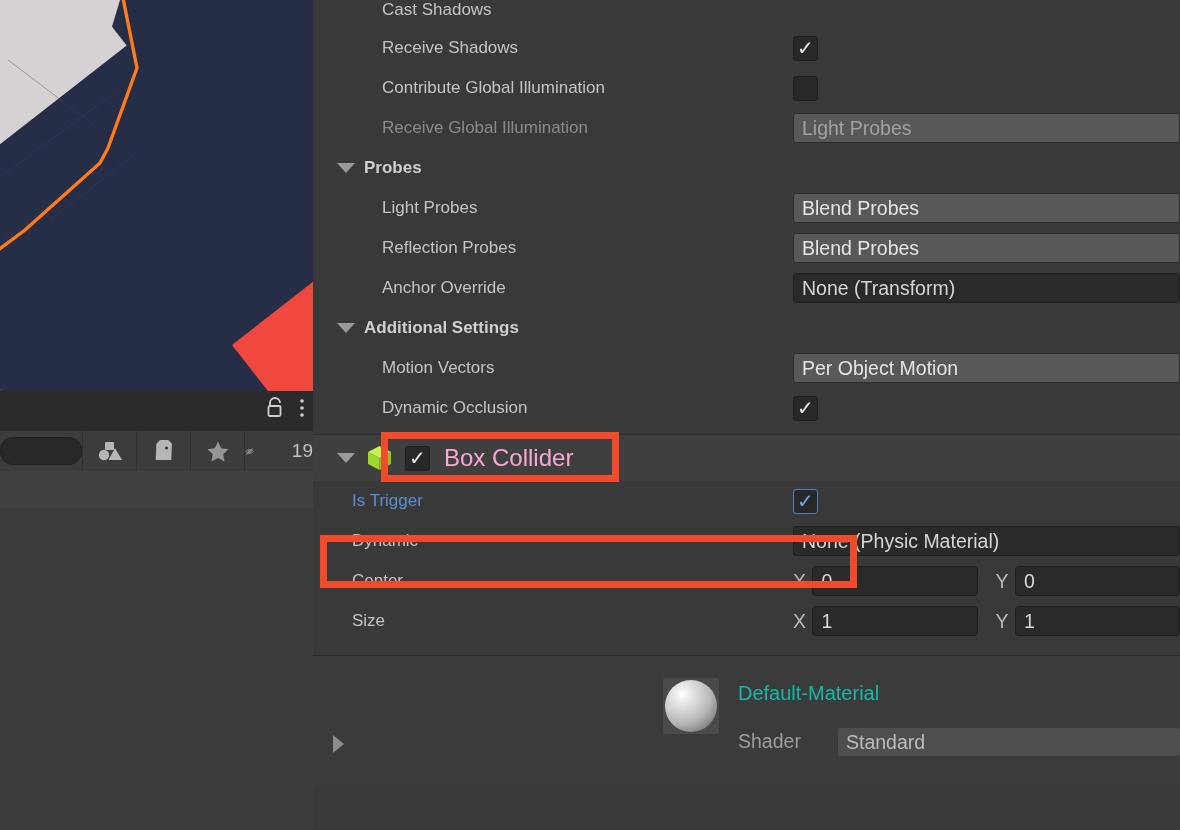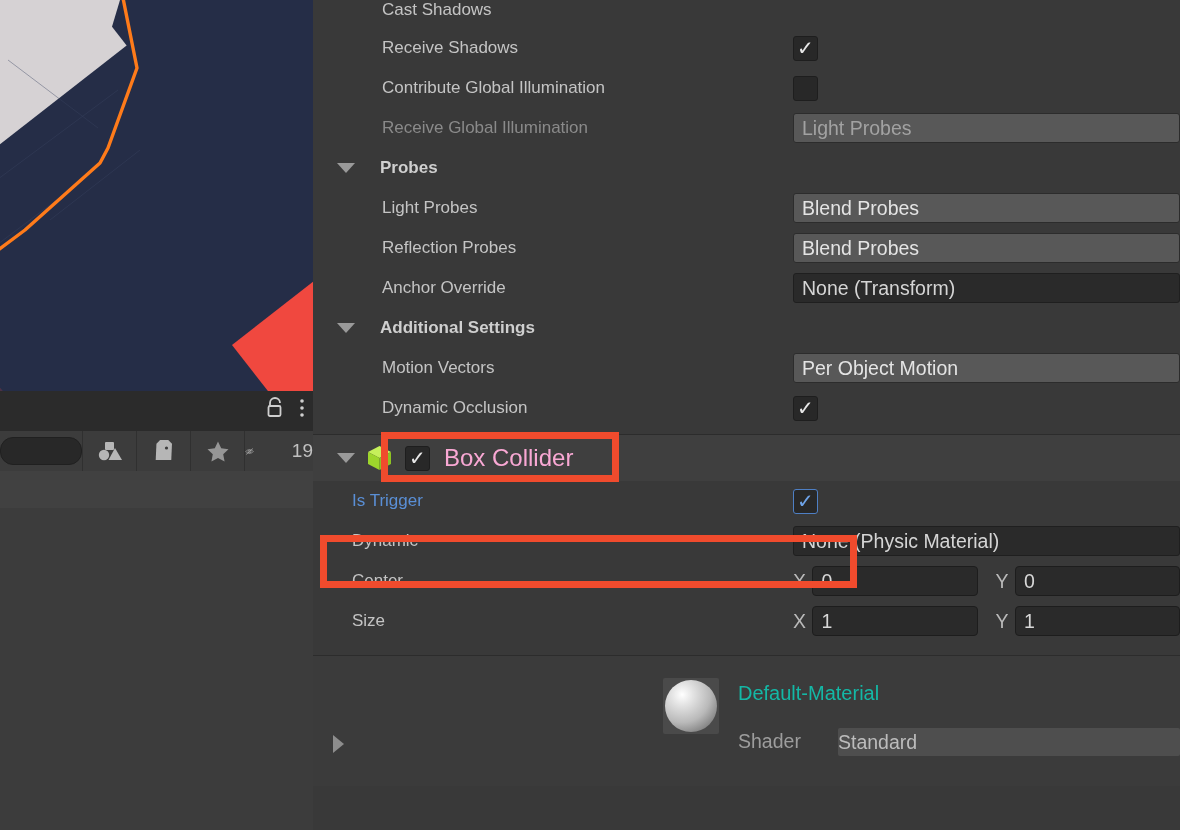--- a/index.html
+++ b/index.html
@@ -39,21 +39,21 @@
   .tbtn{width:53px;border-left:1px solid #303030;display:flex;align-items:center;justify-content:center;gap:3px;color:#b0b0b0;}
   .hier-body{position:absolute;left:0;top:471px;width:313px;height:359px;background:#3c3c3c;}
   .hier-strip{position:absolute;left:0;top:0;width:313px;height:37px;background:#414141;}
 
   
   .inspector{position:absolute;left:313px;top:0;width:867px;height:830px;background:#393939;overflow:hidden;}
   .row{position:relative;height:40px;display:flex;align-items:center;}
   .lbl{color:#c4c4c4;font-size:17px;white-space:nowrap;}
   .lbl.dim{color:#8a8a8a;}
   .lbl.blue{color:#5a8fd6;}
-  .lbl.bold{font-weight:bold;color:#cfcfcf;margin-left:16px;}
+  .lbl.bold{font-weight:bold;color:#cfcfcf;}
   .ind1{padding-left:69px;}
   .foldrow{padding-left:24px;}
   .fieldcol{position:absolute;left:480px;top:0;bottom:0;right:0;display:flex;align-items:center;}
 
   .popup{height:30px;background:#585858;border:1px solid #2c2c2c;border-radius:3px;
          color:#e4e4e4;font-size:19.5px;display:flex;align-items:center;padding:0 8px;width:100%;
          box-sizing:border-box;}
   .popup.dimtext{color:#a2a2a2;}
   .objfield{height:30px;background:#2a2a2a;border:1px solid #1f1f1f;border-radius:3px;
             color:#d5d5d5;font-size:19.5px;display:flex;align-items:center;padding:0 8px;width:100%;
@@ -73,21 +73,21 @@
   .comp-header{position:relative;height:46px;background:#3f3f3f;display:flex;align-items:center;padding-left:24px;}
   .comp-title{color:#f9a8d4;font-size:24px;font-weight:normal;}
 
   .vecrow{display:flex;align-items:center;width:100%;gap:0;}
   .axis{color:#b9b9b9;font-size:19.5px;width:22px;text-align:left;}
   .numfield{height:30px;background:#2a2a2a;border:1px solid #1d1d1d;border-radius:4px;
             color:#d8d8d8;font-size:19.5px;display:flex;align-items:center;padding:0 8px;box-sizing:border-box;}
   .matname{color:#14b8a6;font-size:20px;text-align:center;}
   .shaderlbl{color:#9d9d9d;font-size:19.5px;}
   .shaderfield{height:28px;background:#4e4e4e;border-radius:2px;color:#bcbcbc;font-size:19.5px;
-               display:flex;align-items:center;padding:0 0;}
+               display:flex;align-items:center;padding:0 8px;}
 
   .hl{position:absolute;border:7px solid #f04b2d;box-sizing:border-box;pointer-events:none;z-index:30;}
 
   .editbtn{width:58px;height:40px;background:#565656;border:1px solid #2e2e2e;border-radius:4px;
            display:flex;align-items:center;justify-content:center;}
 </style>
 </head>
 <body>
 
 <div class="root">

